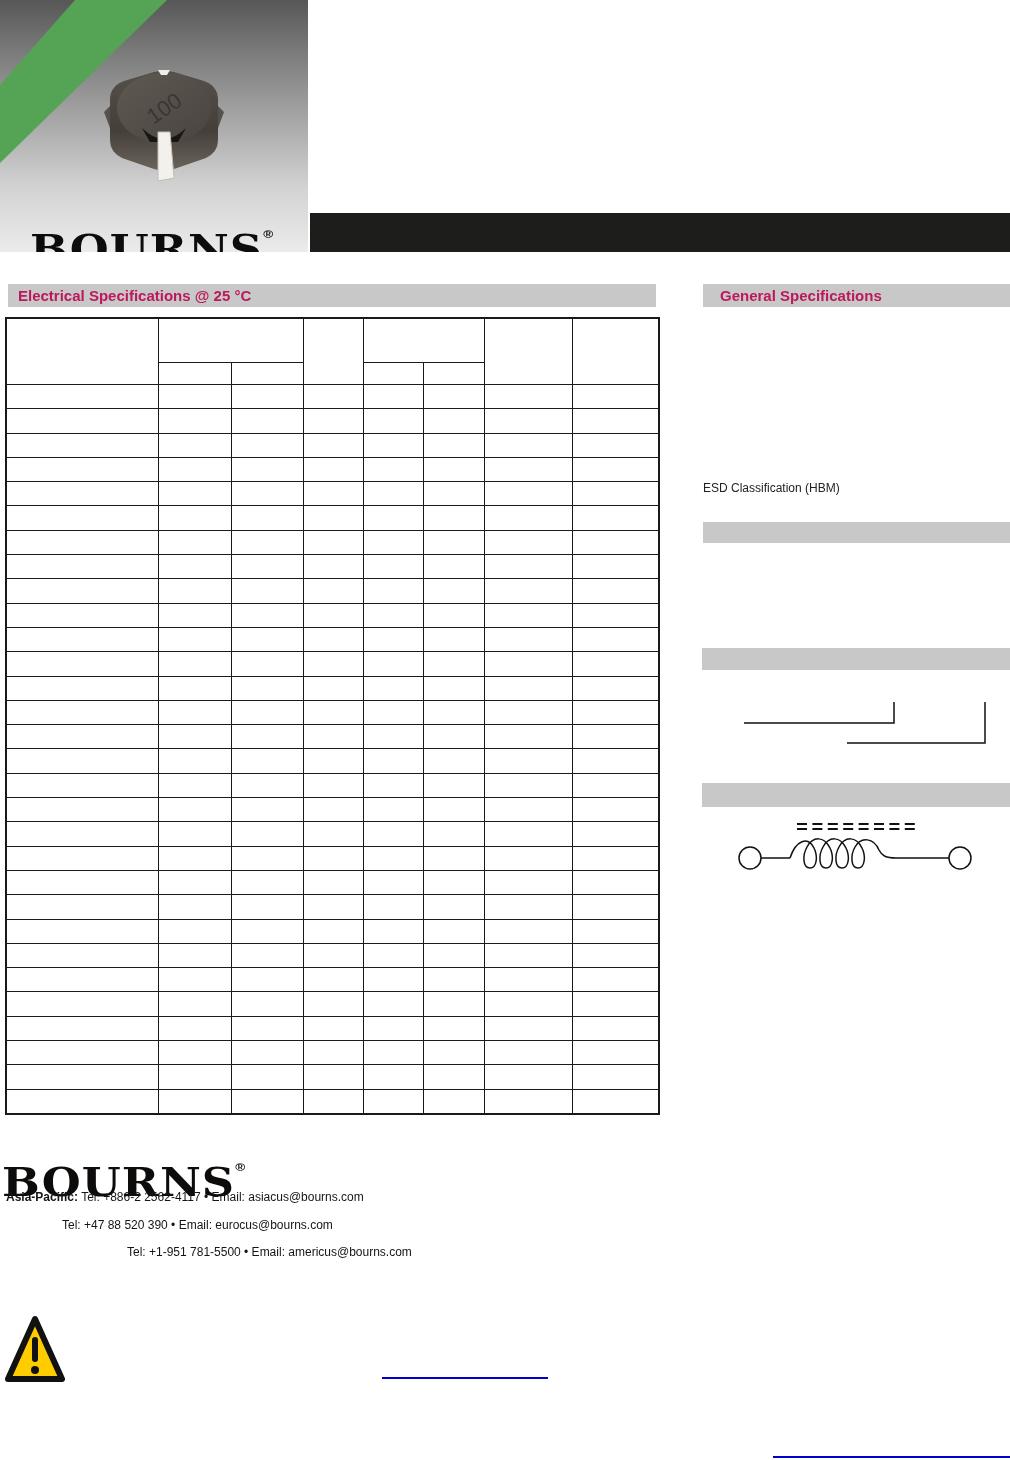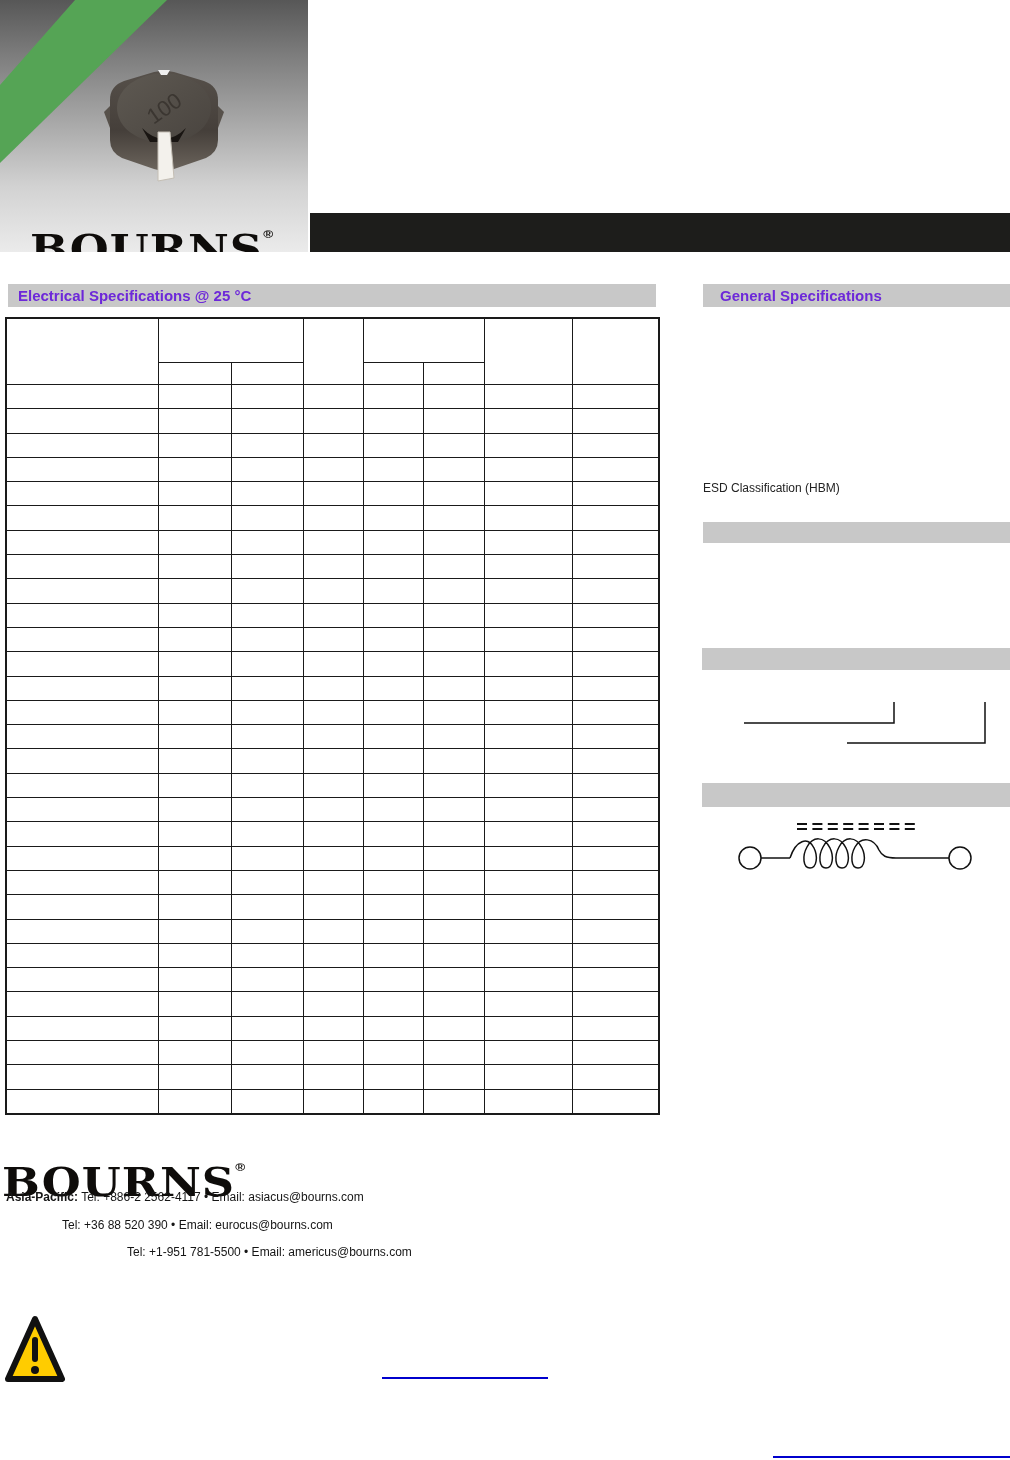--- a/index.html
+++ b/index.html
@@ -15,21 +15,21 @@
                letter-spacing:1px;transform:scale(1.04,0.9);transform-origin:left bottom;white-space:nowrap;}
   .bourns-logo .reg{font-size:13px;vertical-align:28px;letter-spacing:0;font-family:"Liberation Sans",sans-serif;font-weight:bold;}
   .logo-top{left:30px;top:211px;font-size:43px;line-height:40px;}
   .logo-bottom{left:2px;top:1144px;font-size:43px;line-height:40px;}
 
   
   .black-bar{position:absolute;left:310px;top:213px;width:700px;height:39px;background:#1d1d1b;}
 
   
   .bar{position:absolute;background:#c8c8c8;}
-  .bar-title{font-weight:bold;font-size:15px;color:#6d28d9;line-height:23px;white-space:nowrap;}
+  .bar-title{font-weight:bold;font-size:15px;color:#be185d;line-height:23px;white-space:nowrap;}
   .bar-electrical{left:8px;top:284px;width:648px;height:23px;padding-left:10px;box-sizing:border-box;}
   .bar-general{left:703px;top:284px;width:366px;height:23px;padding-left:17px;box-sizing:border-box;}
   .bar-2{left:703px;top:522px;width:307px;height:21px;}
   .bar-3{left:702px;top:648px;width:308px;height:22px;}
   .bar-4{left:702px;top:783px;width:308px;height:24px;}
 
   
   .spec-table{position:absolute;left:5px;top:317px;width:653px;border-collapse:collapse;
               table-layout:fixed;border:2px solid #1a1a1a;}
   .spec-table th,.spec-table td{border:1px solid #1a1a1a;padding:0;font-size:11px;}
@@ -443,21 +443,21 @@
     <circle cx="60" cy="48" r="11" fill="none" stroke="#111" stroke-width="1.5"></circle>
     <circle cx="270" cy="48" r="11" fill="none" stroke="#111" stroke-width="1.5"></circle>
     <line x1="71" y1="48" x2="100" y2="48" stroke="#111" stroke-width="1.5"></line>
     <line x1="206" y1="48" x2="259" y2="48" stroke="#111" stroke-width="1.5"></line>
     <path d="M100 48 C106 30 118 26 124 38 C128 46 127 58 120 58 C113 58 112 46 117 37 C123 26 134 26 140 38 C144 46 143 58 136 58 C129 58 128 46 133 37 C139 26 150 26 156 38 C160 46 159 58 152 58 C145 58 144 46 149 37 C155 26 166 26 172 38 C176 46 175 58 168 58 C161 58 160 46 165 37 C171 26 184 28 189 40 C192 46 196 48 206 48" fill="none" stroke="#111" stroke-width="1.5"></path>
   </svg>
 
   <div class="bourns-logo logo-bottom"><span>BOURNS</span><span class="reg">®</span></div>
 
   <div class="contact-line c1"><b>Asia-Pacific:</b><span> Tel: +886-2 2562-4117 • Email: asiacus@bourns.com</span></div>
-  <div class="contact-line c2"><span>Tel: +36 88 520 390 • Email: eurocus@bourns.com</span></div>
+  <div class="contact-line c2"><span>Tel: +47 88 520 390 • Email: eurocus@bourns.com</span></div>
   <div class="contact-line c3"><span>Tel: +1-951 781-5500 • Email: americus@bourns.com</span></div>
 
   <svg class="warning-svg" width="62" height="72" viewBox="0 0 62 72">
     <path d="M31 5 L58 65 L4 65 Z" fill="#ffcc00" stroke="#111" stroke-width="6" stroke-linejoin="round"></path>
     <rect x="28" y="23" width="6" height="25" rx="3" fill="#111"></rect>
     <circle cx="31" cy="56" r="4" fill="#111"></circle>
   </svg>
 
   <div class="blue-line link-line-1"></div>
   <div class="blue-line link-line-2"></div>

